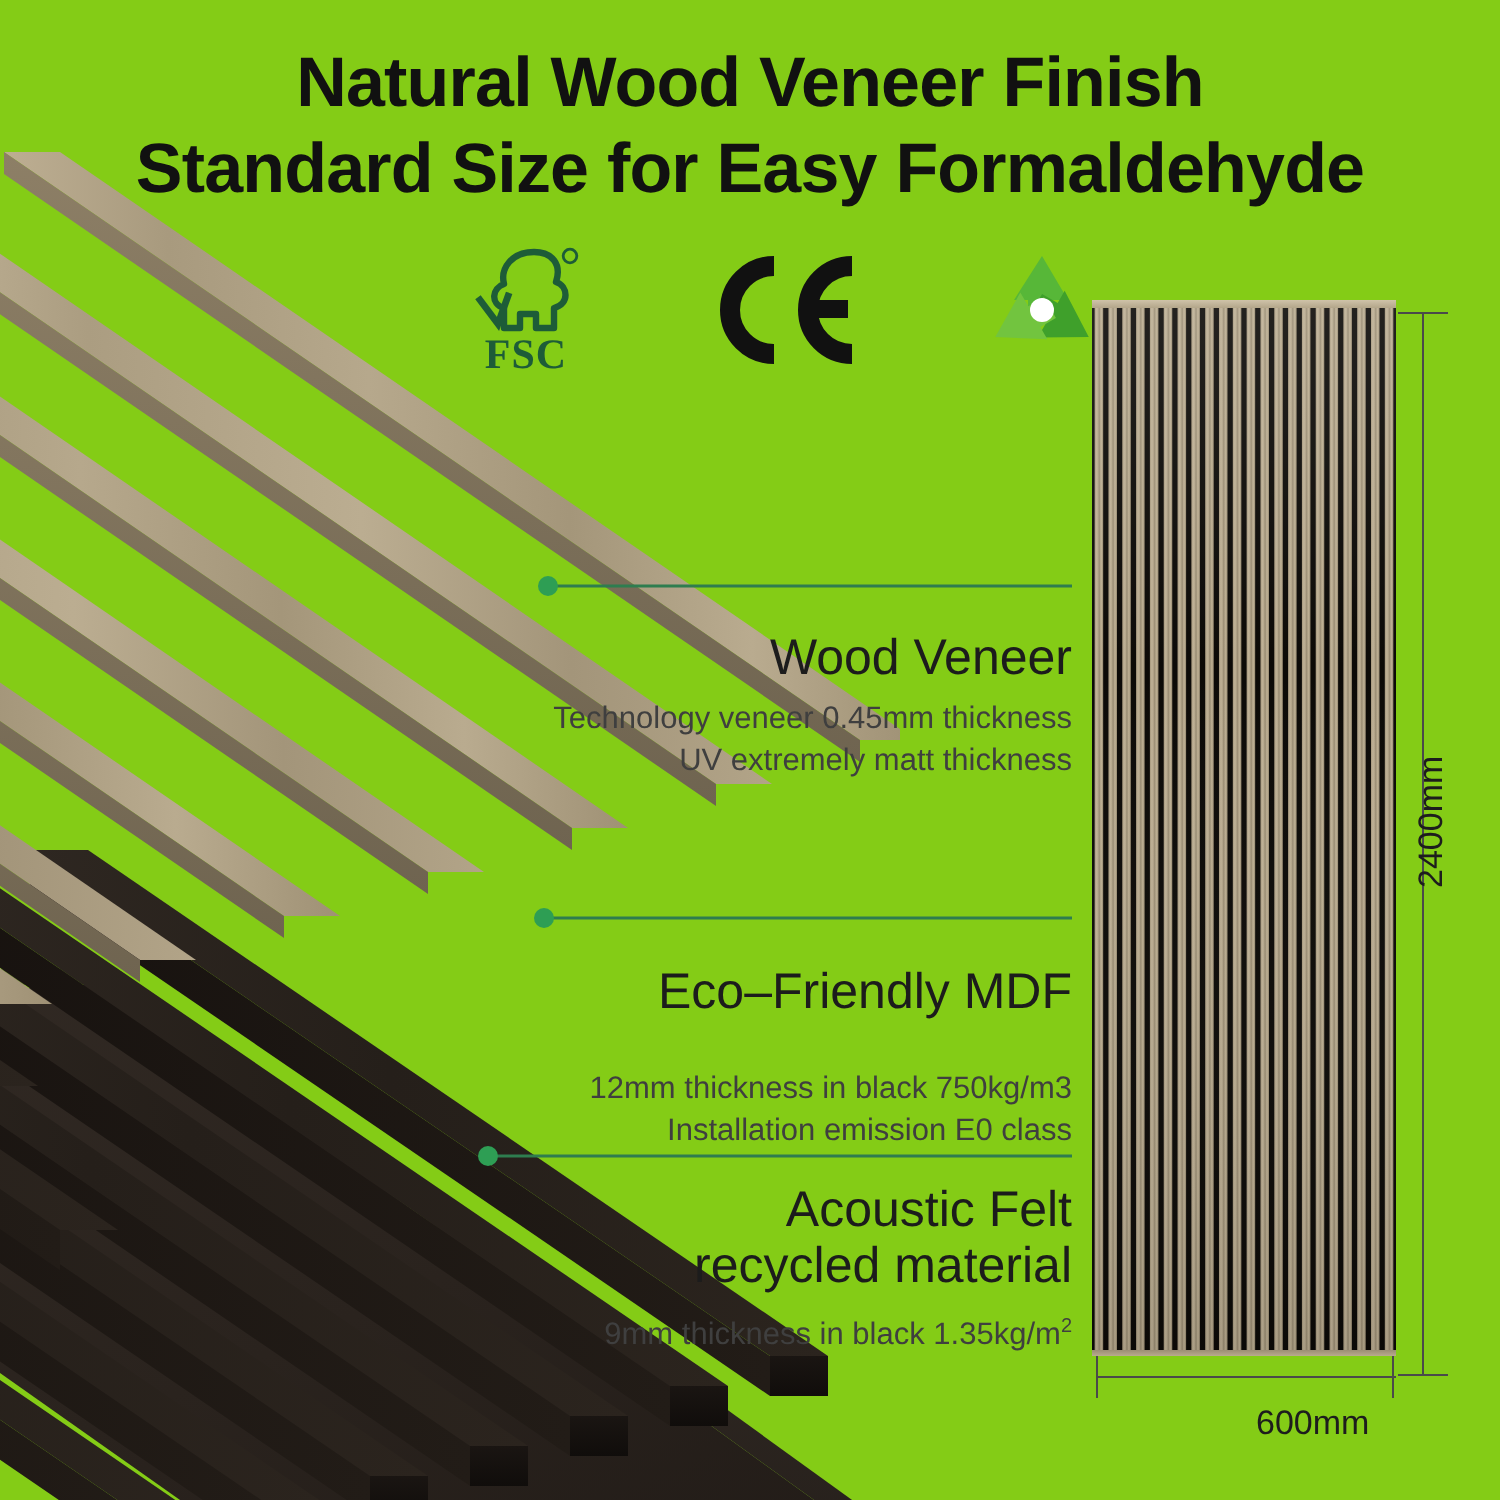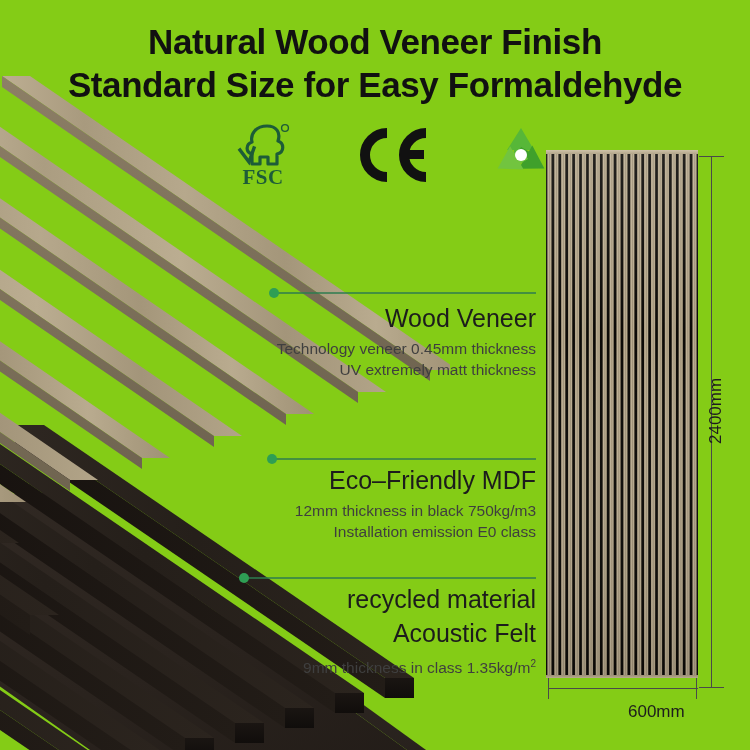--- a/index.html
+++ b/index.html
@@ -275,44 +275,44 @@
       </svg>
     </div>
 
   </div>
 
   <div class="callout" style="left:268px;top:286px;width:268px;">
     <svg width="268" height="14" viewBox="0 0 268 14" style="display:block">
       <line x1="6" y1="7" x2="268" y2="7" stroke="#2e7d4f" stroke-width="1.6"></line>
       <circle cx="6" cy="7" r="5" fill="#2e9e54"></circle>
     </svg>
-    <div class="cal-title" style="margin-top:4px;">Wood Veneer</div>
+    <div class="cal-title" style="margin-top:15px;">Wood Veneer</div>
     <div class="cal-sub" style="margin-top:6px;">Technology veneer 0.45mm thickness</div>
     <div class="cal-sub">UV extremely matt thickness</div>
   </div>
 
   <div class="callout" style="left:266px;top:452px;width:270px;">
     <svg width="270" height="14" viewBox="0 0 270 14" style="display:block">
       <line x1="6" y1="7" x2="270" y2="7" stroke="#2e7d4f" stroke-width="1.6"></line>
       <circle cx="6" cy="7" r="5" fill="#2e9e54"></circle>
     </svg>
-    <div class="cal-title" style="margin-top:0;">Eco–Friendly MDF</div>
-    <div class="cal-sub" style="margin-top:6px;">12mm thickness in black 750kg/m3</div>
+    <div class="cal-title" style="margin-top:16px;">Eco–Friendly MDF</div>
+    <div class="cal-sub" style="margin-top:24px;">12mm thickness in black 750kg/m3</div>
     <div class="cal-sub">Installation emission E0 class</div>
   </div>
 
   <div class="callout" style="left:238px;top:571px;width:298px;">
     <svg width="298" height="14" viewBox="0 0 298 14" style="display:block">
       <line x1="6" y1="7" x2="298" y2="7" stroke="#2e7d4f" stroke-width="1.6"></line>
       <circle cx="6" cy="7" r="5" fill="#2e9e54"></circle>
     </svg>
+    <div class="cal-title" style="margin-top:6px;">Acoustic Felt</div>
     <div class="cal-title">recycled material</div>
-    <div class="cal-title" style="margin-top:6px;">Acoustic Felt</div>
     <div class="cal-sub" style="margin-top:6px;">
-      <span>9mm thickness in class 1.35kg/m</span><span class="sup">2</span>
+      <span>9mm thickness in black 1.35kg/m</span><span class="sup">2</span>
     </div>
   </div>
 
   <div class="panelwrap">
     <div class="panel">
       <svg width="152" height="528" viewBox="0 0 152 528" preserveAspectRatio="none">
         <defs>
           <linearGradient id="gSlat" x1="0" y1="0" x2="1" y2="0">
             <stop offset="0%" stop-color="#a3957a"></stop>
             <stop offset="22%" stop-color="#bfb196"></stop>

